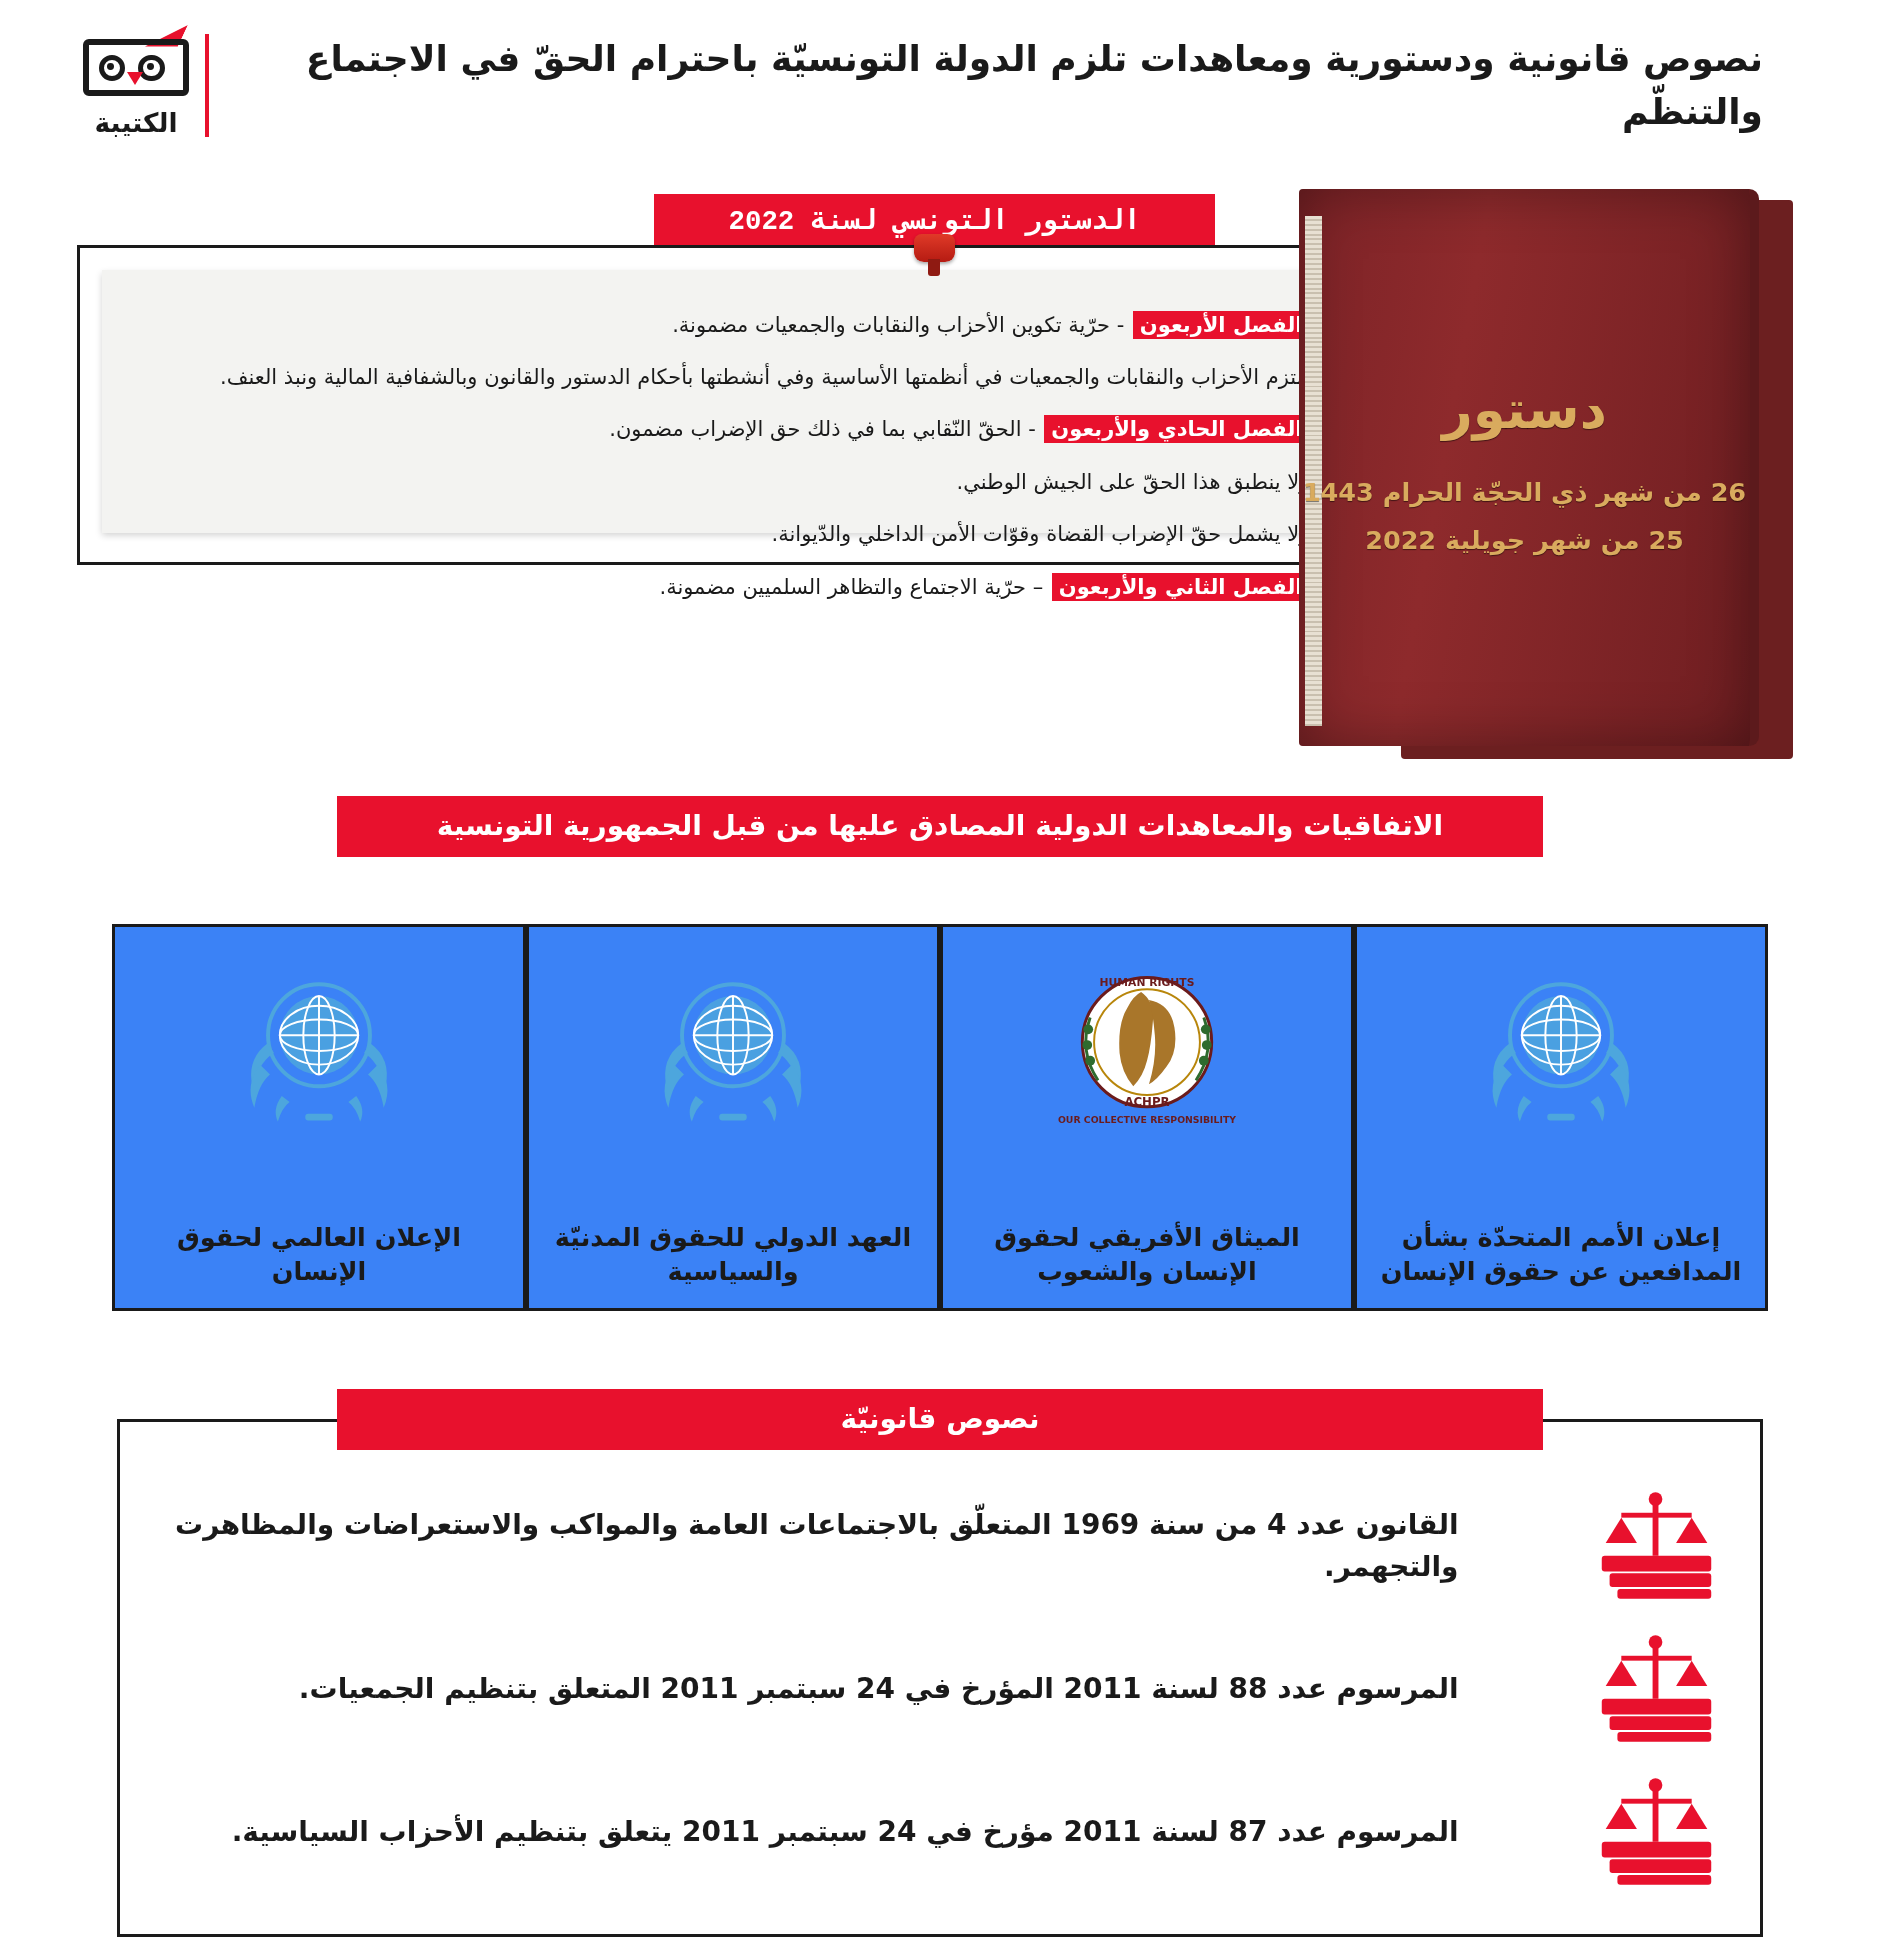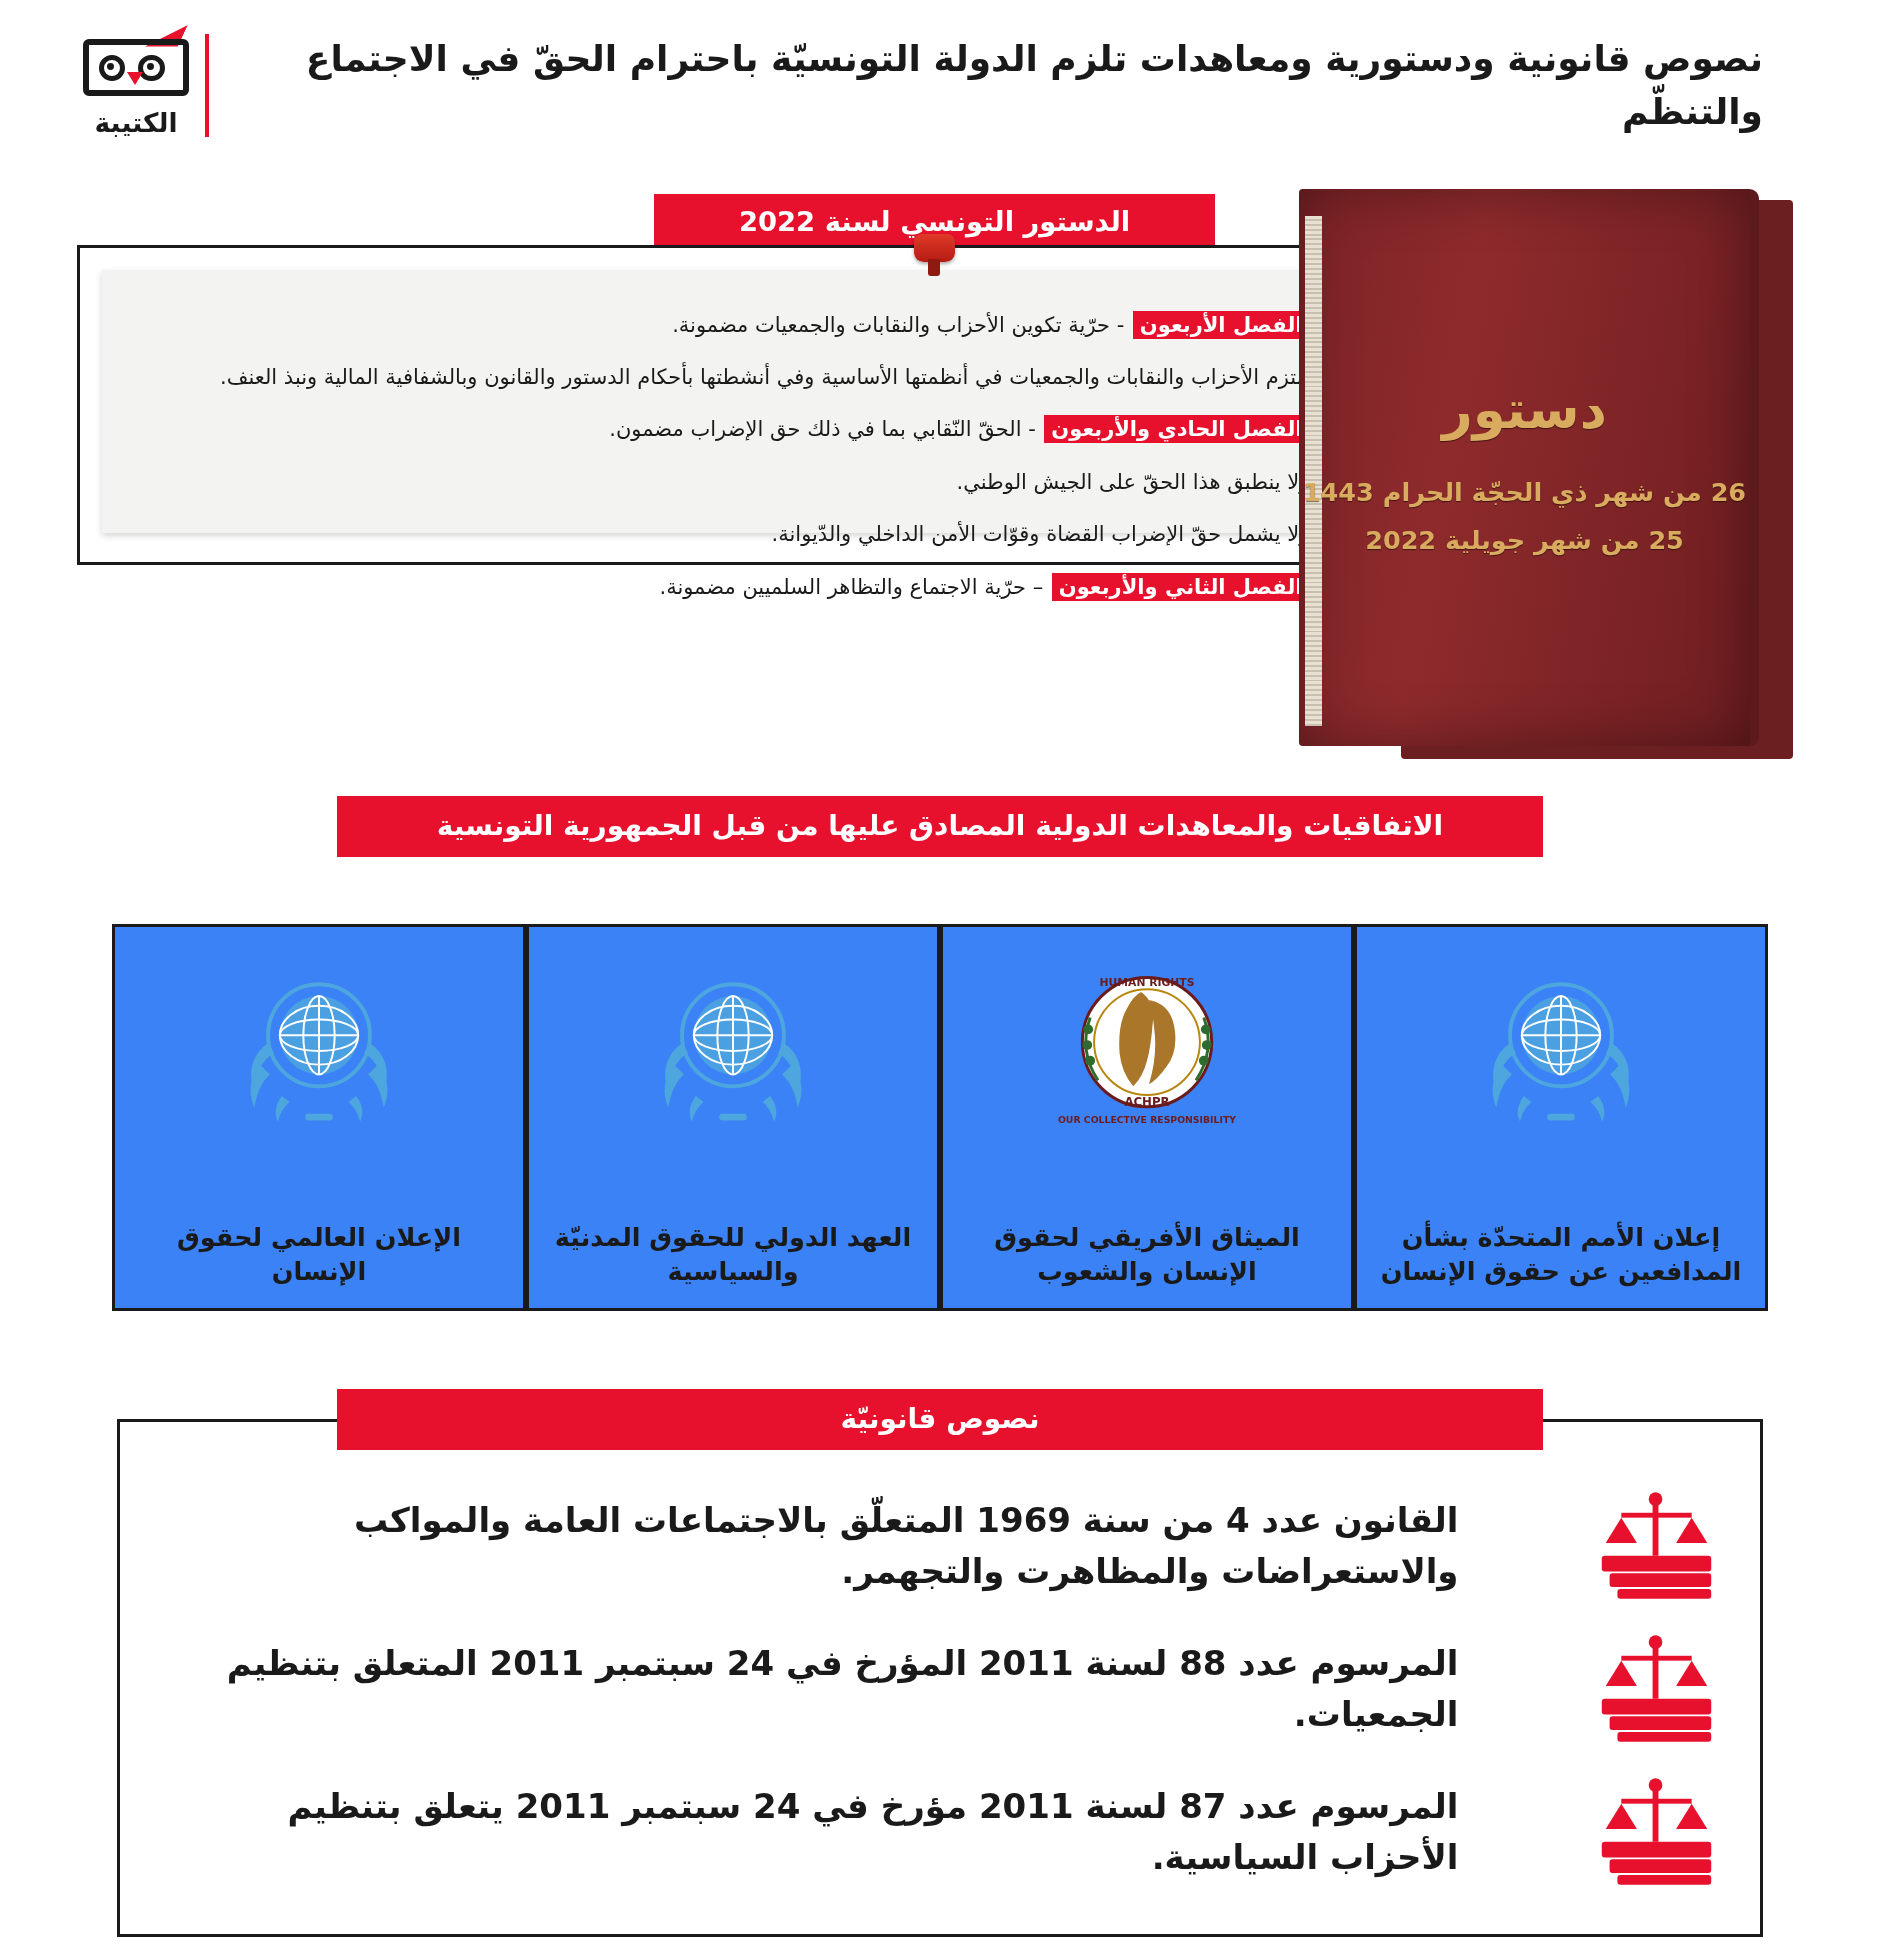--- a/index.html
+++ b/index.html
@@ -118,20 +118,21 @@
     justify-content: center;
     line-height: 1.3;
   }
   #constitution-banner {
     position: absolute;
     top: 24.5px;
     right: 666px;
     width: 561px;
     height: 57px;
     font-size: 27.4px;
+    font-family: Liberation Mono, monospace;
   }
   .paper-card {
     position: absolute;
     top: 76px;
     right: 500px;
     width: 1304px;
     height: 320px;
     background: #ffffff;
     border: 3.9px solid #1a1a1a;
     padding: 0;
@@ -287,21 +288,21 @@
   .law-row {
     display: flex;
     flex-direction: row;
     align-items: center;
     gap: 25.5px;
     margin-bottom: 33px;
   }
   .law-text {
     flex: 1;
     text-align: right;
-    font-size: 34px;
+    font-size: 28px;
     font-weight: bold;
     color: #1a1a1a;
     line-height: 1.5;
     padding-right: 108px;
   }
   .law-icon { width: 129px; height: 110px; flex: none; position: relative; }
 </style>
 </head>
 <body>
 

